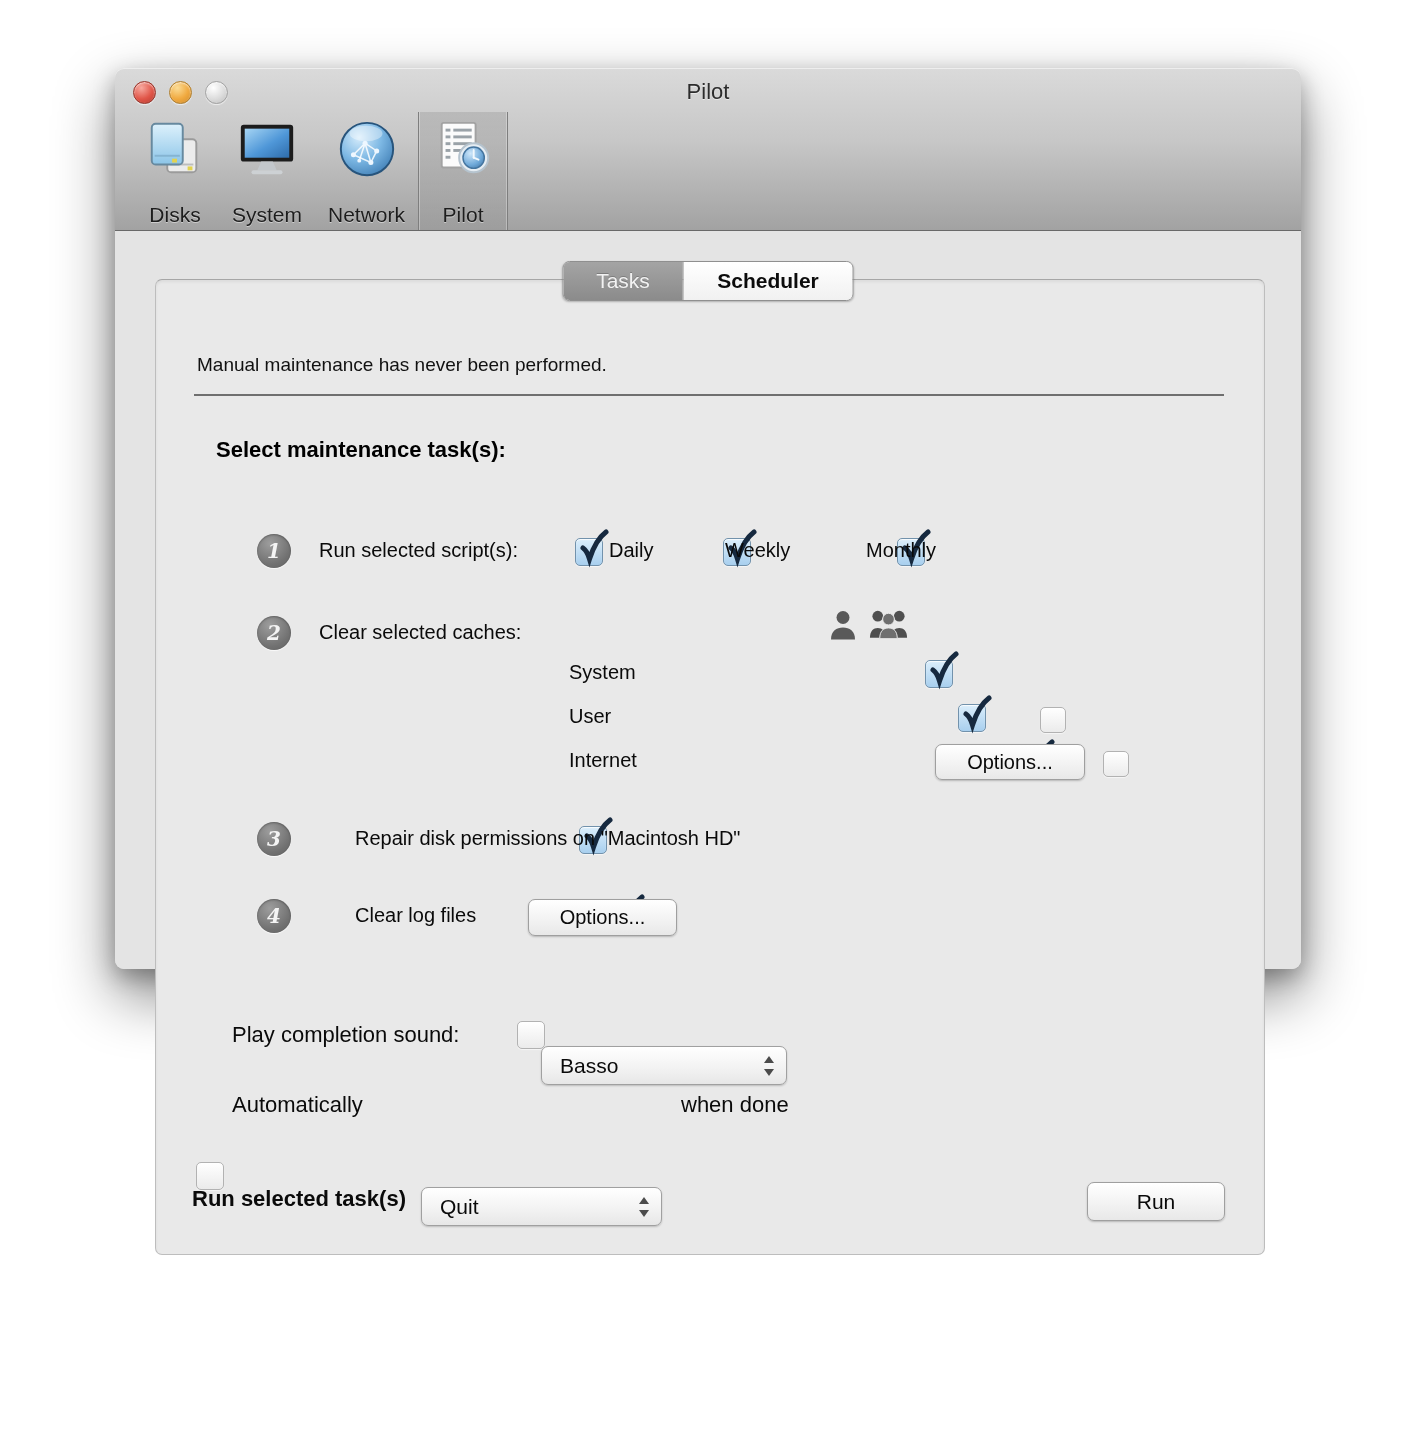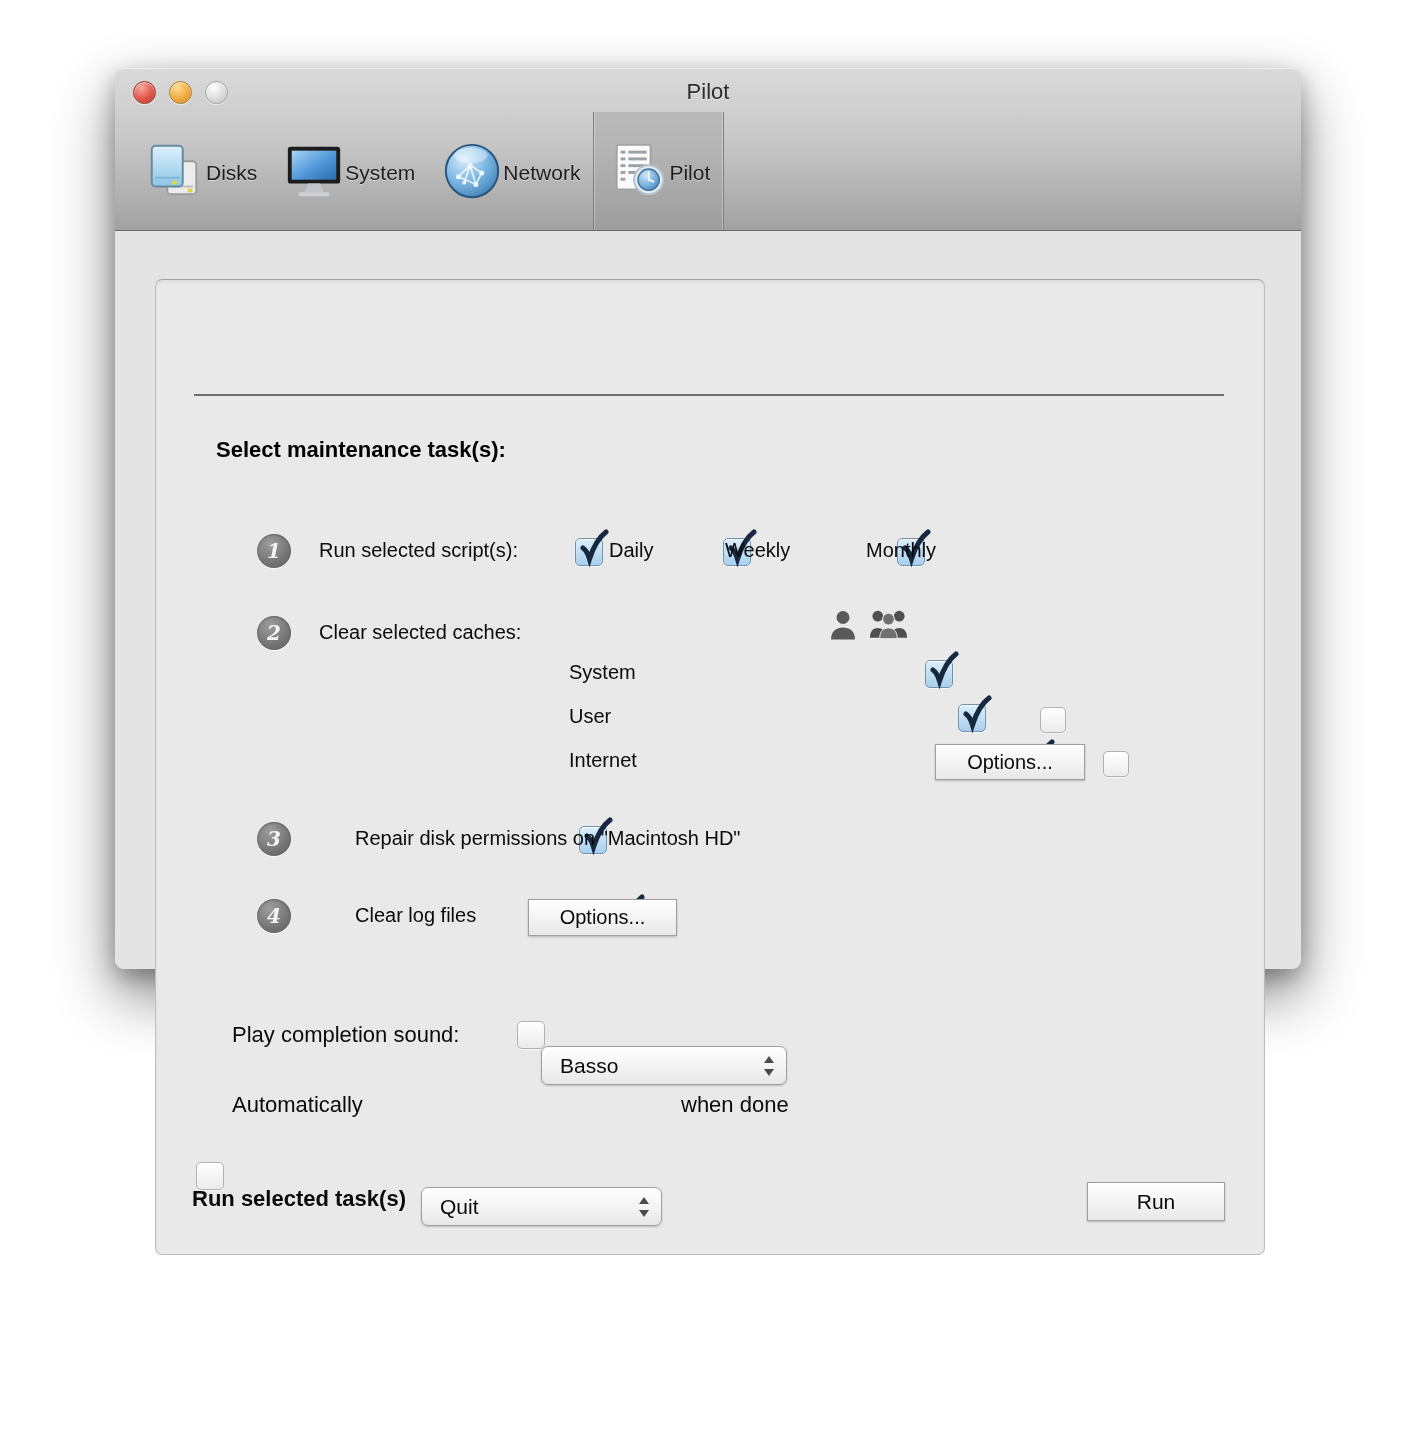--- a/index.html
+++ b/index.html
@@ -11,21 +11,21 @@
     background:linear-gradient(to bottom,#dadada 0%,#c7c7c7 45%,#a2a2a2 100%);
     border-bottom:1px solid #696969;box-shadow:inset 0 1px 0 rgba(255,255,255,.55);}
   .traffic{position:absolute;left:18px;top:13px;display:flex;gap:13px;}
   .light{width:21px;height:21px;border-radius:50%;box-shadow:0 1px 1px rgba(255,255,255,.6), inset 0 1px 2px rgba(255,255,255,.7);}
   .light.red{background:radial-gradient(circle at 35% 28%,#f7a99f,#e05548 55%,#b23a2f);border:1px solid #96352b;}
   .light.yellow{background:radial-gradient(circle at 35% 28%,#fbdc96,#f0a93f 55%,#cd8a2e);border:1px solid #b07f2e;}
   .light.gray{background:radial-gradient(circle at 35% 28%,#ffffff,#dcdcdc 55%,#bcbcbc);border:1px solid #a3a3a3;}
   .window-title{position:absolute;left:0;right:0;top:11px;text-align:center;font-size:22px;color:#2c2c2c;
     text-shadow:0 1px 0 rgba(255,255,255,.5);}
   .toolbar{position:absolute;left:16px;top:44px;height:118px;display:flex;align-items:stretch;}
-  .tb-item{display:flex;align-items:center;justify-content:center;padding:6px 13px 3px;cursor:default;}
+  .tb-item{display:flex;flex-direction:column;align-items:center;justify-content:space-between;padding:6px 13px 3px;cursor:default;}
   .tb-item .tb-icon{width:62px;height:62px;margin-bottom:4px;}
   .tb-label{font-size:21px;color:#1d1d1d;text-shadow:0 1px 0 rgba(255,255,255,.45);}
   .tb-item.selected{background:linear-gradient(to bottom,rgba(0,0,0,.10),rgba(0,0,0,.03));
     border-left:1px solid #7e7e7e;border-right:1px solid #7e7e7e;
     box-shadow:inset 1px 0 0 rgba(255,255,255,.3),inset -1px 0 0 rgba(255,255,255,.3);}
   
   .content{position:absolute;left:0;top:163px;right:0;bottom:0;background:#e4e4e4;border-radius:0 0 9px 9px;}
   .segmented{position:absolute;left:50%;transform:translateX(-50%);top:30px;display:flex;height:38px;z-index:3;
     border:1px solid #8f8f8f;border-radius:7px;overflow:hidden;box-shadow:0 1px 2px rgba(0,0,0,.25);}
   .seg{display:flex;align-items:center;justify-content:center;font-size:21px;cursor:default;}
@@ -49,21 +49,21 @@
   .cb{display:inline-block;position:relative;border-radius:5px;}
   .cb.s26{width:26px;height:26px;}
   .cb.s24{width:24px;height:24px;}
   .cb.on{background:linear-gradient(to bottom,#dbeefb,#a8cfee);border:1px solid #7292ac;
     box-shadow:inset 0 1px 1px rgba(255,255,255,.85),0 1px 1px rgba(255,255,255,.6);}
   .cb.off{background:linear-gradient(to bottom,#ffffff,#ebebeb);border:1px solid #b2b2b2;
     box-shadow:inset 0 1px 1px rgba(255,255,255,.9),0 1px 1px rgba(255,255,255,.6);}
   .cb.on svg{position:absolute;left:0;top:-11px;width:33px;height:36px;overflow:visible;}
   .btn{display:flex;align-items:center;justify-content:center;font-size:20px;color:#0a0a0a;
     background:linear-gradient(to bottom,#ffffff 0%,#f4f4f4 50%,#e8e8e8 100%);
-    border:1px solid #9f9f9f;border-radius:0;box-shadow:0 1px 2px rgba(0,0,0,.22);cursor:default;}
+    border:1px solid #9f9f9f;border-radius:7px;box-shadow:0 1px 2px rgba(0,0,0,.22);cursor:default;}
   .popup{display:flex;align-items:center;font-size:21px;color:#0a0a0a;position:relative;
     background:linear-gradient(to bottom,#ffffff 0%,#f3f3f3 55%,#e7e7e7 100%);
     border:1px solid #a0a0a0;border-radius:7px;box-shadow:0 1px 2px rgba(0,0,0,.2);
     padding:0 40px 0 18px;box-sizing:border-box;cursor:default;}
   .popup .arrows{position:absolute;right:11px;top:50%;transform:translateY(-50%);line-height:0;}
   .col-icon{display:inline-block;}
 </style>
 </head>
 <body>
 
@@ -171,22 +171,27 @@
                 <line x1="43" y1="41" x2="48" y2="43"></line>
             </g>
           </svg>
         </span>
         <span class="tb-label">Pilot</span>
       </div>
     </div>
   </div>
 
   <div class="content">
+    <div class="segmented">
+      <div class="seg selected">Tasks</div>
+      <div class="seg plain">Scheduler</div>
+    </div>
 
     <div class="panel">
+      <div class="abs status-text">Manual maintenance has never been performed.</div>
       <div class="abs divider"></div>
       <div class="abs heading">Select maintenance task(s):</div>
 
       
       <div class="abs badge" style="left:101px;top:254px;">1</div>
       <div class="abs lbl" style="left:163px;top:259px;">Run selected script(s):</div>
       <span class="abs cb s26 on" style="left:419px;top:258px;">
         <svg viewBox="0 0 33 36">
             <path d="M7 20 C10 22 12 26 13.5 31 C17 20 22 10 30 4" fill="none" stroke="#16293f" stroke-width="5" stroke-linecap="round"></path>
           </svg>

